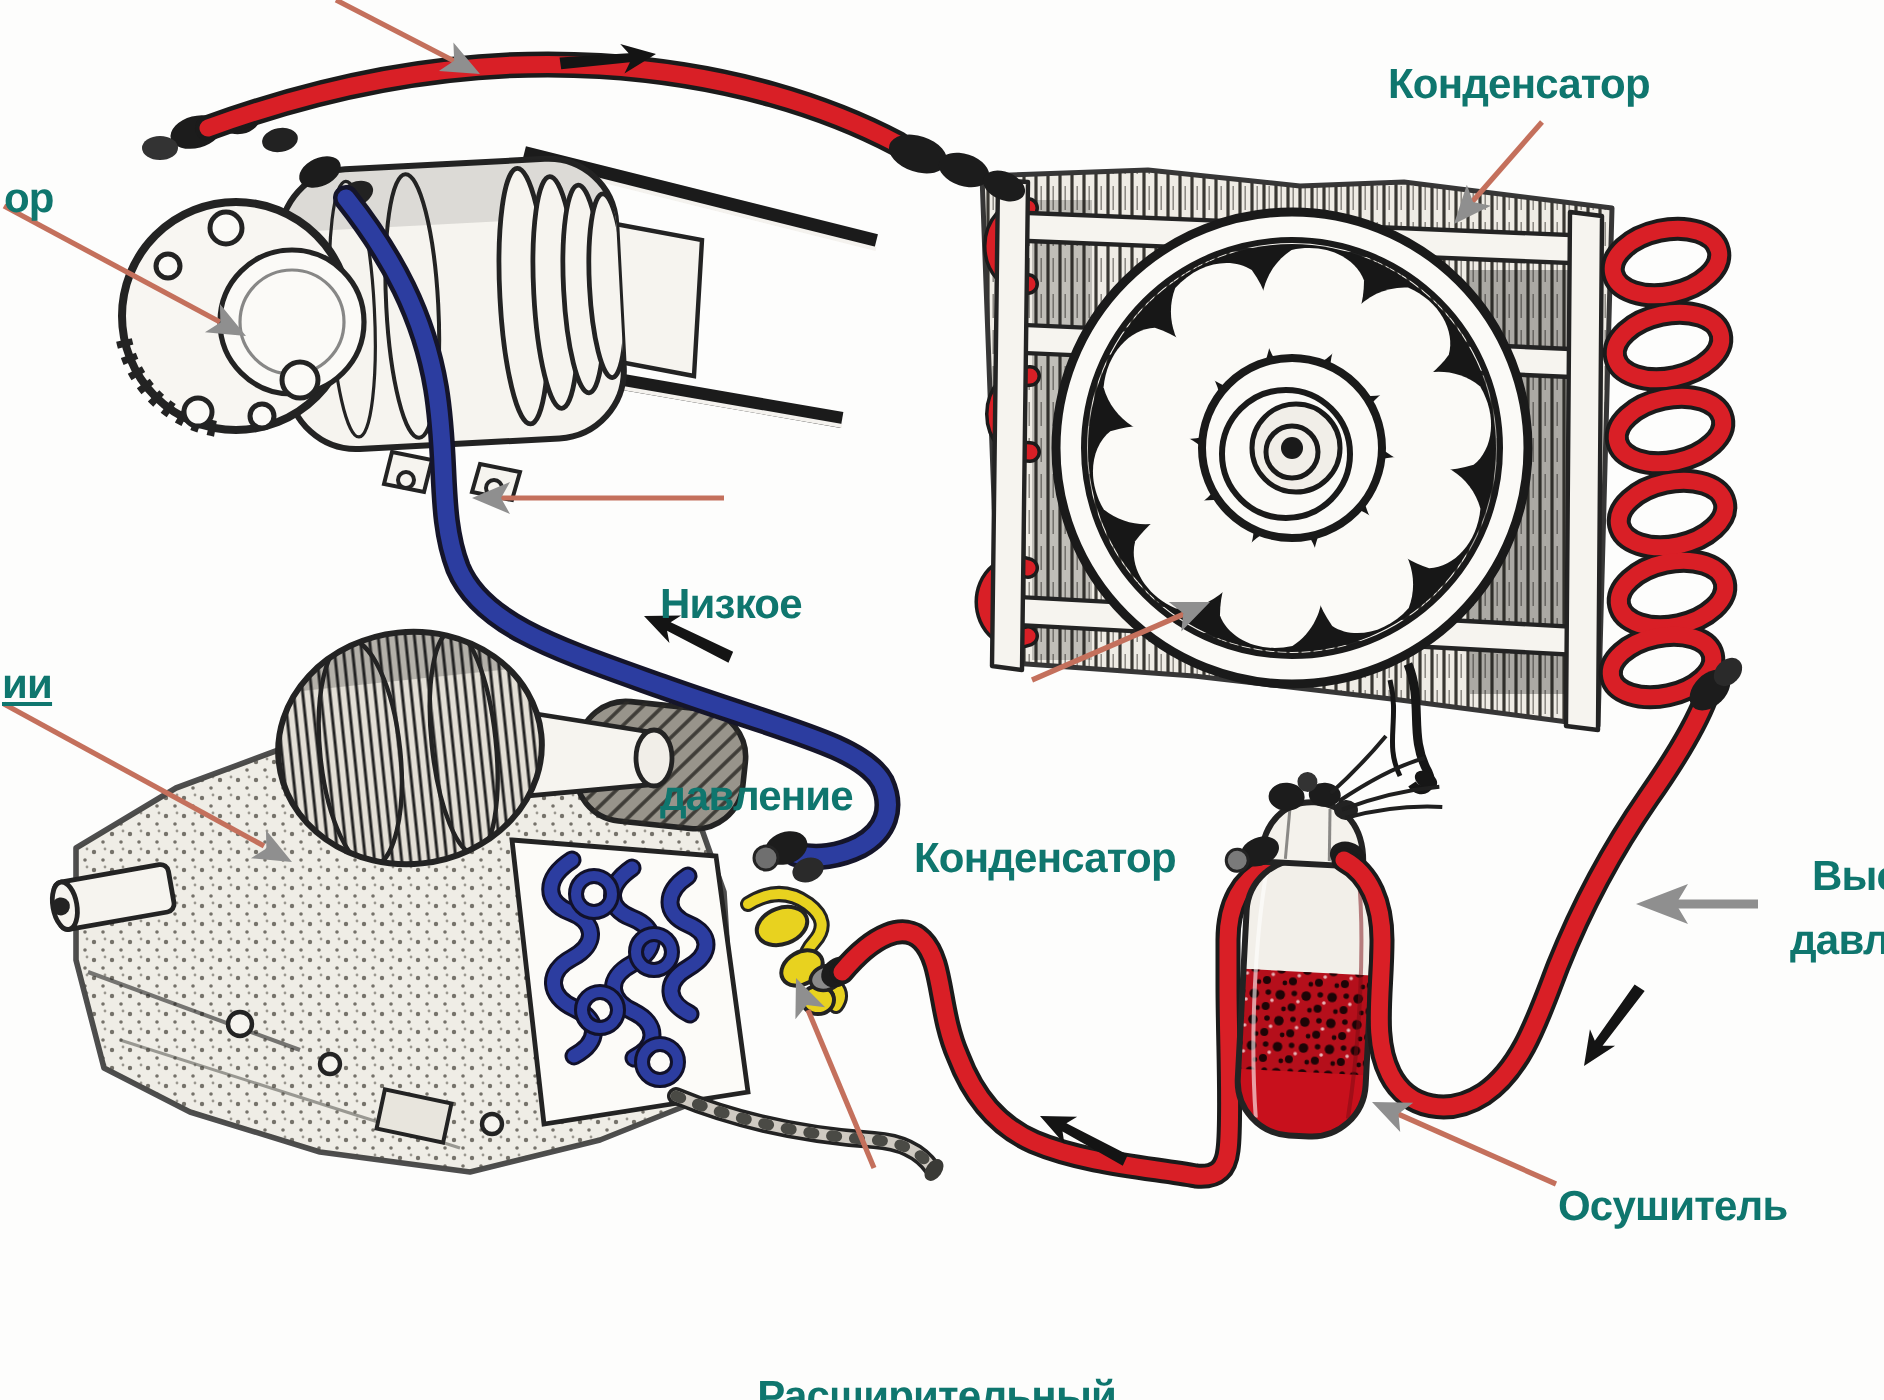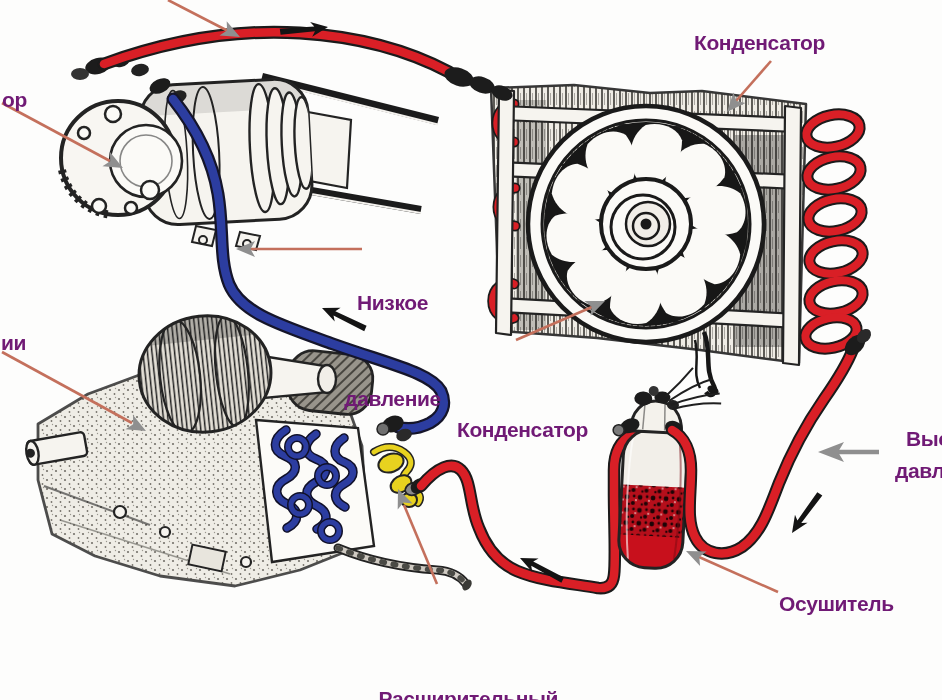--- a/index.html
+++ b/index.html
@@ -1,19 +1,19 @@
 <!DOCTYPE html>
 <html><head>
 <meta charset="utf-8">
 <style>
   html,body{margin:0;padding:0;background:#ffffff;}
   #stage{position:relative;width:942px;height:700px;overflow:hidden;background:#fdfdfc;
          font-family:"Liberation Sans",sans-serif;}
   #art{position:absolute;left:0;top:0;width:942px;height:700px;}
-  .lbl{position:absolute;font:700 21px/26px "Liberation Sans",sans-serif;color:#701a75;
+  .lbl{position:absolute;font:700 21px/26px "Liberation Sans",sans-serif;color:#0f766e;
        letter-spacing:-0.4px;white-space:pre;}
   .lbl .ln{display:block;}
 </style>
 </head>
 <body>
 
 <div id="stage">
 
 <svg id="art" viewBox="0 0 942 700">
   <defs>
@@ -357,30 +357,30 @@
     <polygon points="0,0 -17,-7.5 -13.5,-2.3 -48,-5 -48,1 -13.5,2.3 -17,7.5" transform="translate(322,308) rotate(-157)"></polygon>
     <polygon points="0,0 -17,-7.5 -13.5,-2.3 -48,-5 -48,1 -13.5,2.3 -17,7.5" transform="translate(520,558) rotate(-155)"></polygon>
     <polygon points="0,0 -17,-7.5 -13.5,-2.3 -48,-5 -48,1 -13.5,2.3 -17,7.5" transform="translate(792,533) rotate(123)"></polygon>
   </g>
 </svg>
 
 <div class="lbl" style="left:2px;top:87px;">ор</div>
 
 <div class="lbl" style="left:694px;top:30px;">Конденсатор</div>
 
-<div class="lbl" style="left:330px;top:223px;width:125px;text-align:center;line-height:32px;">
+<div class="lbl" style="left:330px;top:223px;width:125px;text-align:left;line-height:32px;">
   <span class="ln">Низкое</span>
   <span class="ln">давление</span>
 </div>
 
 <div class="lbl" style="left:457px;top:342px;line-height:35px;">
   <span class="ln">Конденсатор</span>
 </div>
 
-<div class="lbl" style="left:1px;top:330px;">ии</div>
+<div class="lbl" style="left:1px;top:330px;text-decoration:underline;">ии</div>
 
 <div class="lbl" style="left:360px;top:586px;width:198px;text-align:right;line-height:45px;">
   <span class="ln">Расширительный</span>
   
 </div>
 
 <div class="lbl" style="left:751px;top:591px;margin-left:28px;">Осушитель</div>
 
 <div class="lbl" style="left:906px;top:426px;">Выс</div>
 <div class="lbl" style="left:895px;top:458px;">давл</div>

